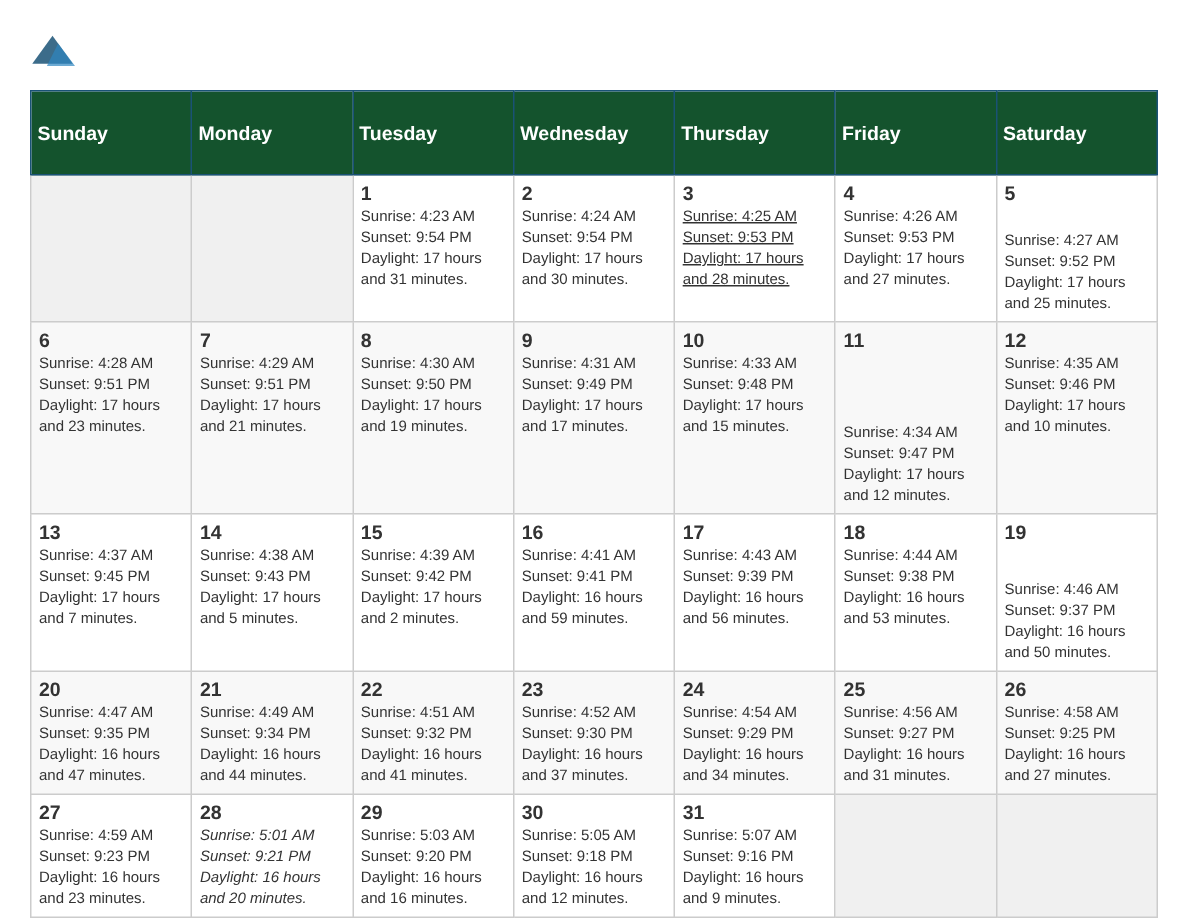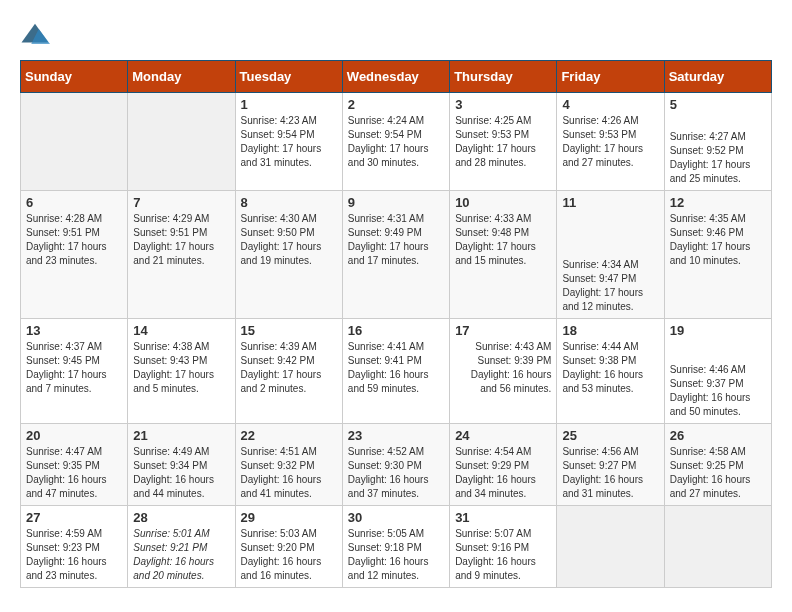--- a/index.html
+++ b/index.html
@@ -48,23 +48,23 @@
       font-size: 16px;
       color: #333;
       font-weight: bold;
     }
     table {
       width: 100%;
       border-collapse: collapse;
       border: 1px solid #ccc;
     }
     thead tr th {
-      background-color: #c2410c;
+      background-color: #14532d;
       color: white;
-      padding: 8px 4px;
+      padding: 20px 4px;
       font-size: 13px;
       text-align: left;
       border: 1px solid #1a5276;
     }
     tbody tr td {
       vertical-align: top;
       border: 1px solid #ccc;
       padding: 4px 5px;
       font-size: 11px;
       color: #333;
@@ -134,21 +134,21 @@
 Daylight: 17 hours and 31 minutes.</div>
         </td>
         <td>
           <span class="day-number">2</span>
           <div class="day-info" style="white-space: pre-line;">Sunrise: 4:24 AM
 Sunset: 9:54 PM
 Daylight: 17 hours and 30 minutes.</div>
         </td>
         <td>
           <span class="day-number">3</span>
-          <div class="day-info" style="white-space: pre-line;">Sunrise: 4:25 AM
+          <div class="day-info" style="white-space: pre-line; text-decoration: underline;">Sunrise: 4:25 AM
 Sunset: 9:53 PM
 Daylight: 17 hours and 28 minutes.</div>
         </td>
         <td>
           <span class="day-number">4</span>
           <div class="day-info" style="white-space: pre-line;">Sunrise: 4:26 AM
 Sunset: 9:53 PM
 Daylight: 17 hours and 27 minutes.</div>
         </td>
         <td>
@@ -222,21 +222,21 @@
 Daylight: 17 hours and 2 minutes.</div>
         </td>
         <td>
           <span class="day-number">16</span>
           <div class="day-info" style="white-space: pre-line;">Sunrise: 4:41 AM
 Sunset: 9:41 PM
 Daylight: 16 hours and 59 minutes.</div>
         </td>
         <td>
           <span class="day-number">17</span>
-          <div class="day-info" style="white-space: pre-line; text-align: right;">Sunrise: 4:43 AM
+          <div class="day-info" style="white-space: pre-line;">Sunrise: 4:43 AM
 Sunset: 9:39 PM
 Daylight: 16 hours and 56 minutes.</div>
         </td>
         <td>
           <span class="day-number">18</span>
           <div class="day-info" style="white-space: pre-line;">Sunrise: 4:44 AM
 Sunset: 9:38 PM
 Daylight: 16 hours and 53 minutes.</div>
         </td>
         <td>

